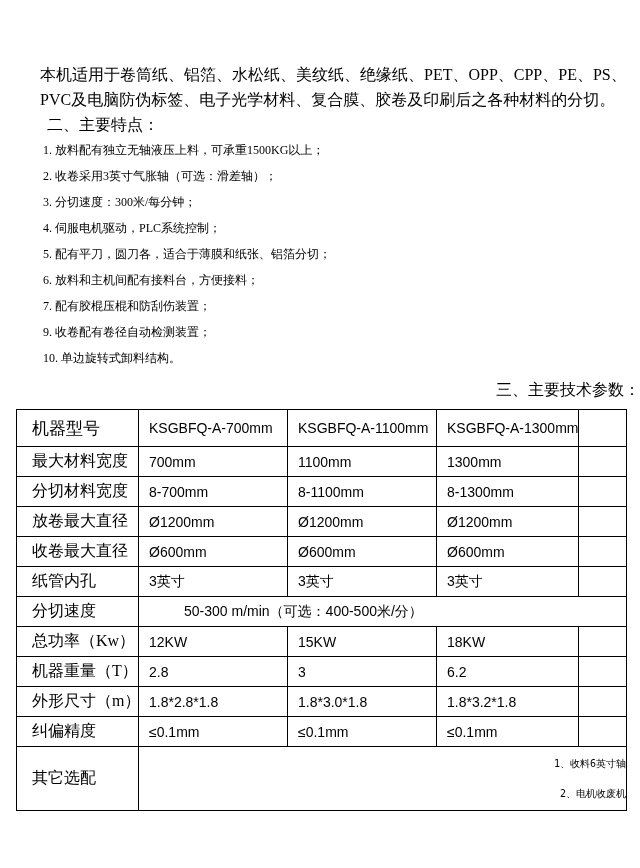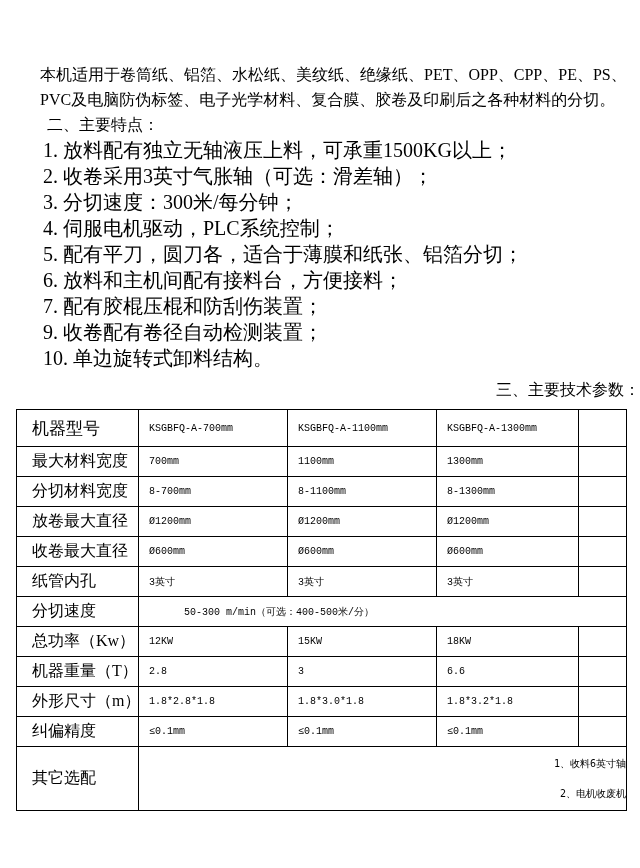--- a/index.html
+++ b/index.html
@@ -17,21 +17,21 @@
   .doc { margin: 62px 0 0 40px; }
   .line {
     height: 25px;
     line-height: 25px;
     font-size: 16px;
     white-space: nowrap;
   }
   .item {
     height: 26px;
     line-height: 26px;
-    font-size: 20px;
+    font-size: 12px;
     white-space: nowrap;
     padding-left: 3px;
   }
   .indent-heading { padding-left: 7px; }
 
   .s3-heading {
     margin: 8px 0 0 57px;
     height: 22px;
     line-height: 22px;
     font-size: 16px;
@@ -56,23 +56,23 @@
   tr.hdr { height: 37px; }
   tr.std { height: 30px; }
   tr.opt { height: 64px; }
   td.lbl {
     font-size: 16px;
     padding-left: 15px;
     font-family: "Liberation Serif", "DejaVu Serif", serif;
   }
   td.hdr-lbl { font-size: 17px; }
   td.val {
-    font-size: 10px;
+    font-size: 14px;
     padding-left: 10px;
-    font-family: Liberation Mono, monospace;
+    font-family: Liberation Sans, sans-serif;
   }
   td.speed-val { padding-left: 45px; }
   td.opt-val { padding-left: 0; }
   .opt-line {
     height: 30px;
     line-height: 30px;
     padding-left: 12px;
     font-size: 10px;
     font-family: "DejaVu Sans Mono", "DejaVu Serif", monospace;
     text-align: right;
@@ -168,21 +168,21 @@
       <td class="val">12KW</td>
       <td class="val">15KW</td>
       <td class="val">18KW</td>
       <td></td>
     </tr>
 
     <tr class="std">
       <td class="lbl">机器重量（T）</td>
       <td class="val">2.8</td>
       <td class="val">3</td>
-      <td class="val">6.6</td>
+      <td class="val">6.2</td>
       <td></td>
     </tr>
 
     <tr class="std">
       <td class="lbl">外形尺寸（m）</td>
       <td class="val">1.8*2.8*1.8</td>
       <td class="val">1.8*3.0*1.8</td>
       <td class="val">1.8*3.2*1.8</td>
       <td></td>
     </tr>

